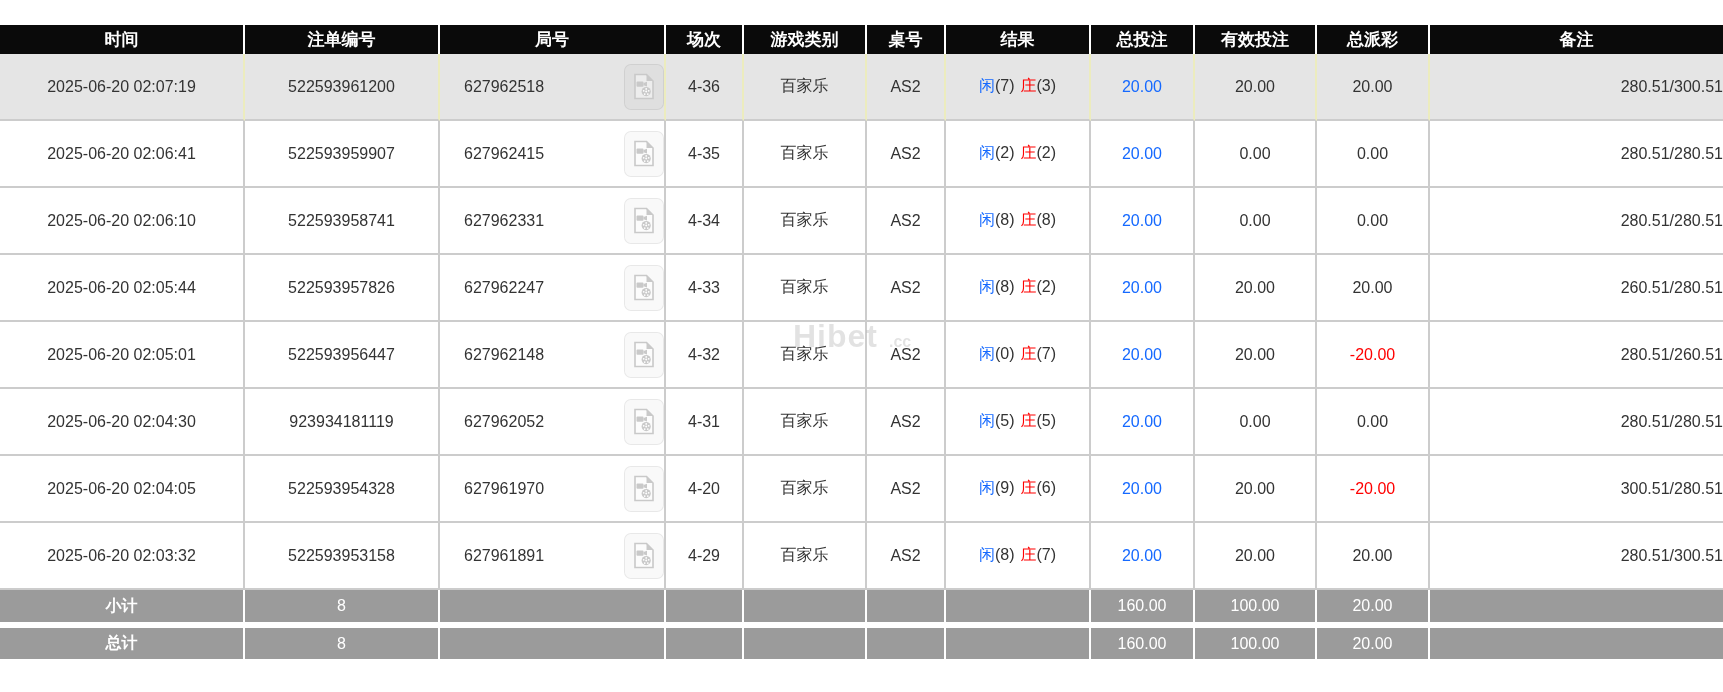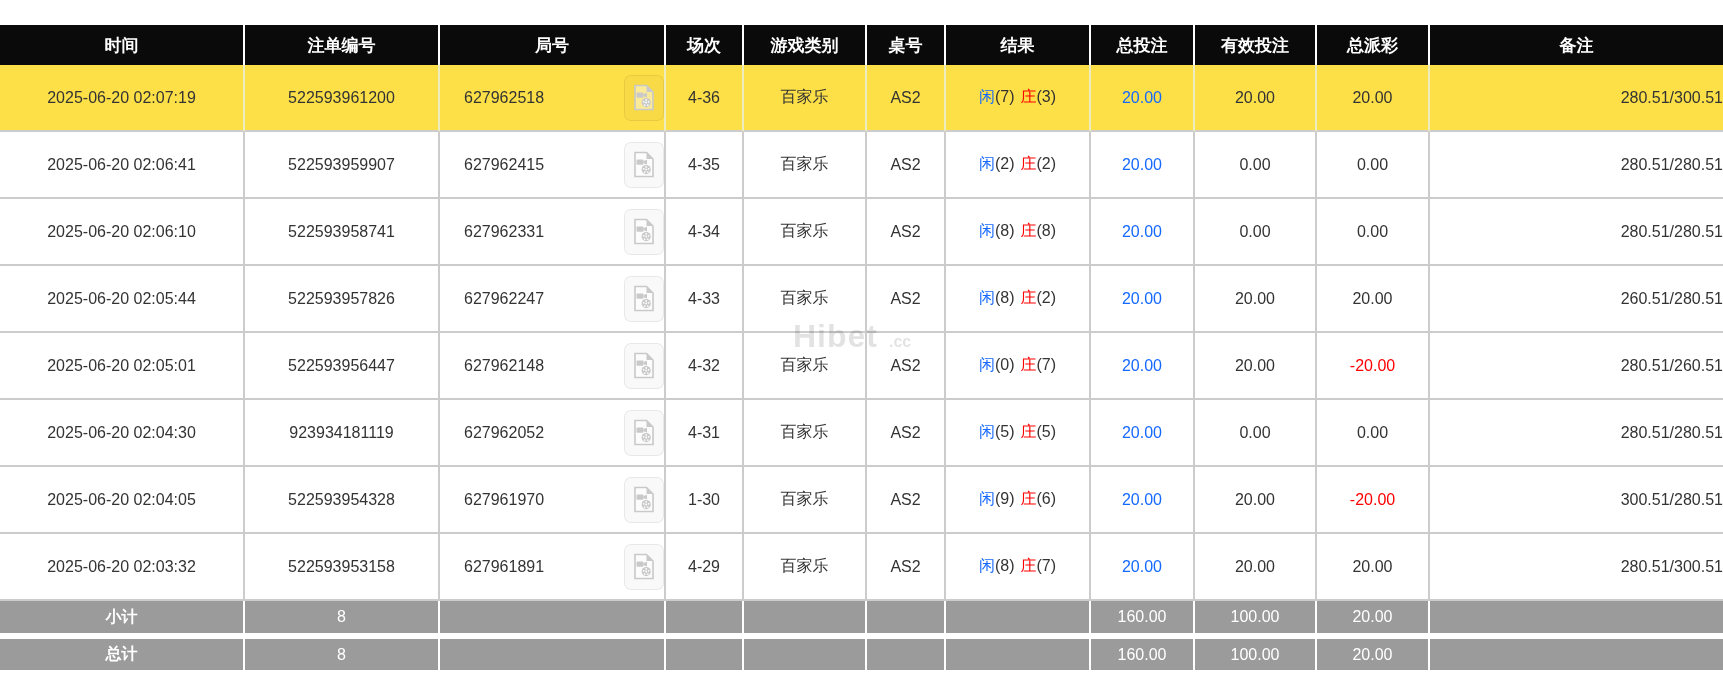--- a/index.html
+++ b/index.html
@@ -13,30 +13,30 @@
     border-collapse:separate;border-spacing:0;table-layout:fixed;
   }
   table.records th,
   table.records td{
     box-sizing:border-box;padding:0;text-align:center;vertical-align:middle;
     white-space:nowrap;overflow:hidden;
   }
   
   table.records th{
     background:#0a0a0a;color:#ffffff;font-size:17px;font-weight:bold;
-    height:40px;border-right:2px solid #ffffff;
+    height:29px;border-right:2px solid #ffffff;
   }
   table.records th:last-child{border-right:none;font-family:Liberation Mono, monospace;}
   
   tr.data-row td{
     height:67px;background:#ffffff;color:#333333;font-size:16px;
     border-right:2px solid #cccccc;border-bottom:2px solid #cccccc;
   }
   tr.data-row td:last-child{border-right:none;text-align:right;}
-  tr.data-row.highlight td{background:#fde047;border-right-color:#ececbe;}
+  tr.data-row.highlight td{background:#e5e5e5;border-right-color:#ececbe;}
   tr.data-row.highlight td:last-child{border-right:none;}
   .c-totalbet{color:#1569ff !important;}
   .res-player{color:#1569ff;}
   .res-banker{color:#ff0000;margin-left:6px;}
   .res-score{color:#333333;}
   td.neg{color:#ff0000 !important;}
   
   .round-wrap{display:flex;align-items:center;justify-content:space-between;gap:9px;padding-left:24px;}
   .video-btn{
     width:40px;height:46px;flex:0 0 auto;border-radius:7px;cursor:pointer;
@@ -318,21 +318,21 @@
             <circle cx="13.2" cy="18.6" r="1" fill="#ffffff"></circle>
             <circle cx="13.2" cy="15.9" r="0.9" fill="#ffffff"></circle>
             <circle cx="10.7" cy="17.8" r="0.9" fill="#ffffff"></circle>
             <circle cx="11.7" cy="21.1" r="0.9" fill="#ffffff"></circle>
             <circle cx="14.8" cy="21.1" r="0.9" fill="#ffffff"></circle>
             <circle cx="15.7" cy="17.8" r="0.9" fill="#ffffff"></circle>
           </svg>
         </button>
       </div>
     </td>
-    <td>1-30</td>
+    <td>4-20</td>
     <td>百家乐</td>
     <td>AS2</td>
     <td>
       <span class="res-player">闲</span><span class="res-score">(9)</span><span class="res-banker">庄</span><span class="res-score">(6)</span>
     </td>
     <td class="c-totalbet">20.00</td>
     <td>20.00</td>
     <td class="c-payout neg">-20.00</td>
     <td>300.51/280.51</td>
   </tr>

